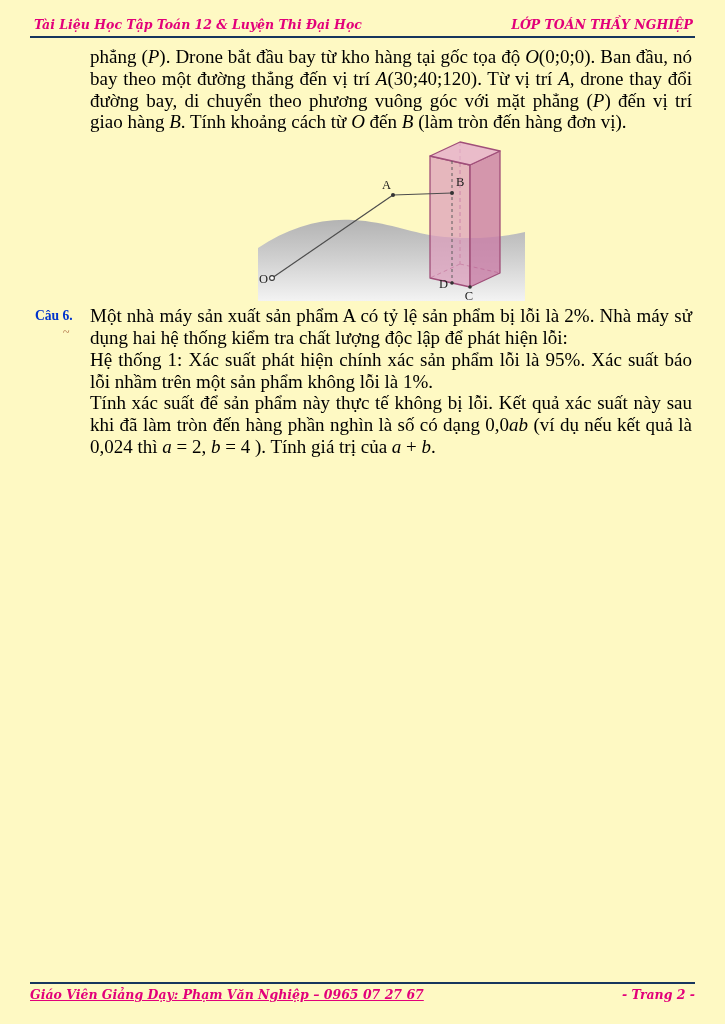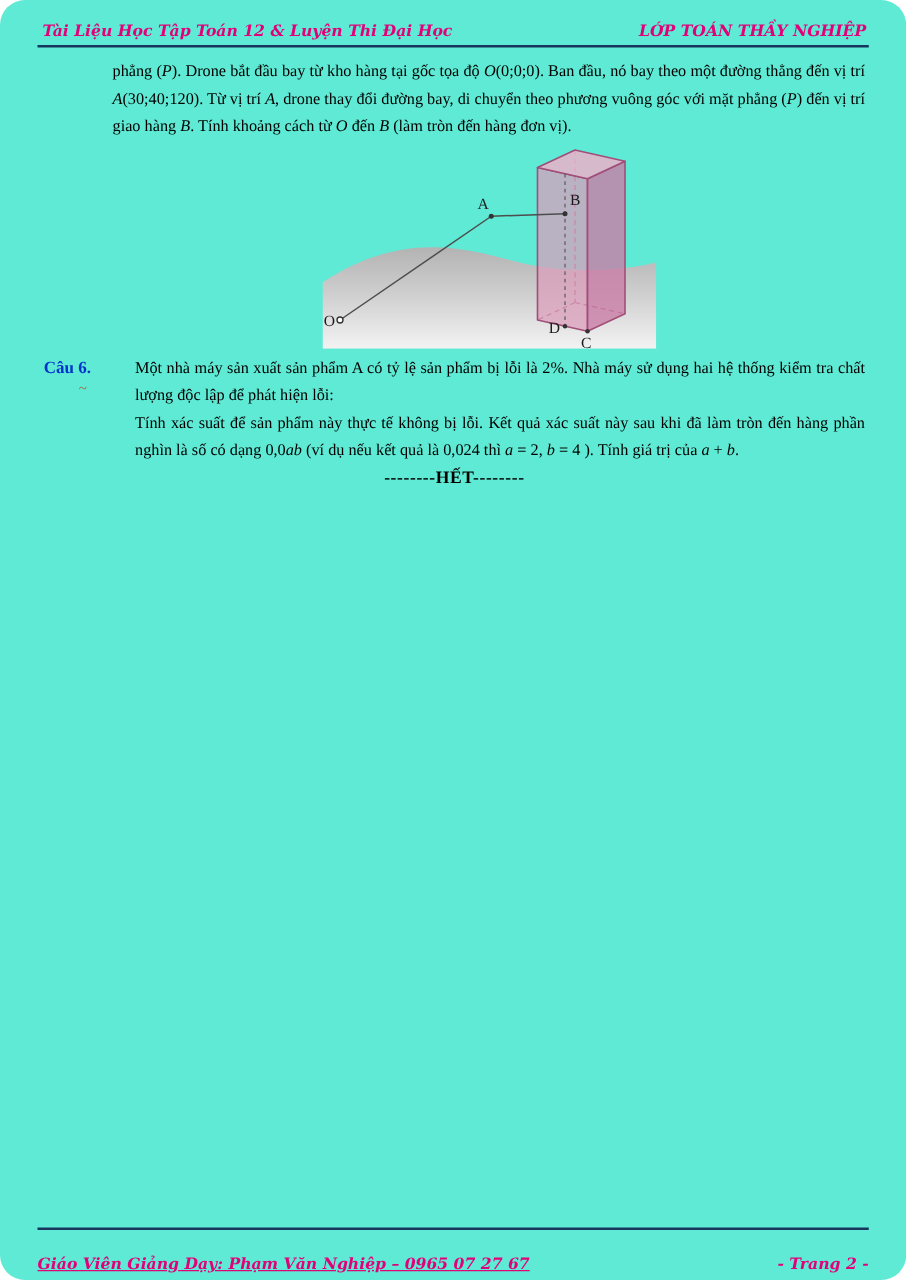--- a/index.html
+++ b/index.html
@@ -1,55 +1,55 @@
 <!DOCTYPE html>
 <html><head>
 <meta charset="utf-8">
 <style>
   * { margin:0; padding:0; box-sizing:border-box; }
   html,body { background:#fff; }
   body {
     width:725px; height:1024px; position:relative; overflow:hidden;
     font-family:"Liberation Serif", serif; color:#000;
   }
-  .page { position:absolute; inset:0; background:#5eead4;border-radius:20px; }
+  .page { position:absolute; inset:0; background:#fef9c3; }
 
   
   .header {
     position:absolute; top:17px; left:34px; right:32px;
     display:flex; justify-content:space-between; align-items:baseline;
   }
   .hdr-left, .hdr-right, .ftr-left, .ftr-right {
     color:#e2007a; font-weight:bold; font-style:italic;
     font-family:"DejaVu Serif", serif; font-size:12.5px; white-space:nowrap;
   }
   .rule-top { position:absolute; top:36px; left:30px; right:30px; border-top:2.5px solid #17365d; }
   .footer {
     position:absolute; top:982px; left:30px; right:30px;
-    border-top:2.5px solid #17365d; padding-top:19px;
+    border-top:2.5px solid #17365d; padding-top:3px;
     display:flex; justify-content:space-between; align-items:baseline;
   }
   .ftr-left { text-decoration:underline; }
 
   
   .content { position:absolute; top:46px; left:35px; right:33px; }
   .para {
-    font-size:13px; line-height:21.8px; text-align:justify;
+    font-size:19px; line-height:21.8px; text-align:justify;
   }
   .intro { margin-left:55px; }
   .run-m { font-style:italic; }
   .run-n { font-style:normal; }
 
   
   .figure { width:267px; height:165px; margin:3px 0 4px 223px; }
   .figure svg { display:block; }
   .fig-label { font-family:"Liberation Serif", serif; font-size:12.5px; fill:#1a1a1a; }
 
   
-  .cau { display:flex; align-items:flex-start; margin-top:3px;gap:18px; }
+  .cau { display:flex; align-items:flex-start; margin-top:3px; }
   .cau-label-col { width:55px; flex:0 0 55px; }
   .cau-label { display:block; font-weight:bold; color:#0033cc; font-size:13.6px; line-height:21.8px; }
   .cau-mark { display:block; color:#a9653c; font-size:12px; line-height:10px; margin-left:28px; }
   .cau-body { flex:1;font-family:Liberation Serif, serif; }
 
   .het {
     font-weight:bold; font-size:14px; text-align:center;
     line-height:22px; margin-top:1px; letter-spacing:0.5px;
   }
 </style>
@@ -115,25 +115,25 @@
       </svg>
     </div>
 
     <div class="cau">
       <div class="cau-label-col">
         <span class="cau-label">Câu 6.</span>
         <span class="cau-mark">~</span>
       </div>
       <div class="cau-body">
         <p class="para"><span class="">Một nhà máy sản xuất sản phẩm A có tỷ lệ sản phẩm bị lỗi là </span><span class="run-n">2%</span><span class="">. Nhà máy sử dụng hai hệ thống kiểm tra chất lượng độc lập để phát hiện lỗi:</span></p>
+        <p class="para"><span class="">Hệ thống 1: Xác suất phát hiện chính xác sản phẩm lỗi là </span><span class="run-n">95%</span><span class="">. Xác suất báo lỗi nhầm trên một sản phẩm không lỗi là </span><span class="run-n">1%</span><span class="">.</span></p>
         <p class="para"><span class="">Tính xác suất để sản phẩm này thực tế không bị lỗi. Kết quả xác suất này sau khi đã làm tròn đến hàng phần nghìn là số có dạng </span><span class="run-n">0,0</span><span class="run-m">ab</span><span class=""> (ví dụ nếu kết quả là </span><span class="run-n">0,024</span><span class=""> thì </span><span class="run-m">a</span><span class="run-n"> = 2, </span><span class="run-m">b</span><span class="run-n"> = 4</span><span class=""> ). Tính giá trị của </span><span class="run-m">a</span><span class="run-n"> + </span><span class="run-m">b</span><span class="">.</span></p>
       </div>
     </div>
 
-    <p class="het">--------HẾT--------</p>
 
   </div>
 
   <div class="footer">
     <span class="ftr-left">Giáo Viên Giảng Dạy: Phạm Văn Nghiệp – 0965 07 27 67</span>
     <span class="ftr-right">- Trang 2 -</span>
   </div>
 
 </div>
 

